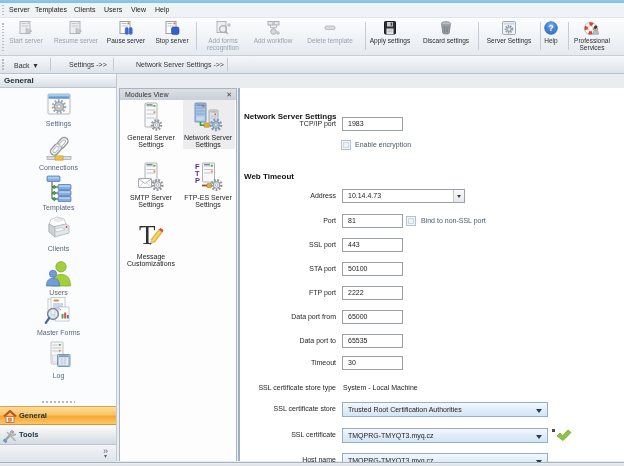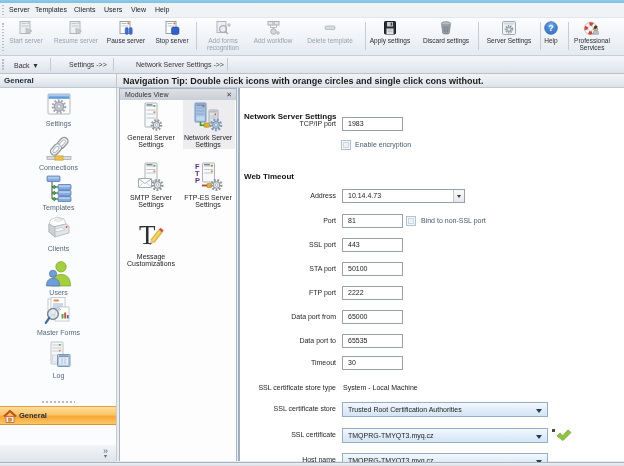--- a/index.html
+++ b/index.html
@@ -220,21 +220,20 @@
   <div id="crumbbar" class="abs">
       <div class="vgrip" style="left:2px;top:3px;height:12px;"></div>
     <span class="crumb" style="left:14px">Back&nbsp;&nbsp;<span style="font-size:8px">▾</span></span>
     <div class="csep" style="left:50px"></div>
     <span class="crumb" style="left:69px">Settings -&gt;&gt;</span>
     <div class="csep" style="left:113px"></div>
     <span class="crumb" style="left:136px">Network Server Settings -&gt;&gt;</span>
     <div class="csep" style="left:227px"></div>
   </div>
   <div id="genhdr" class="abs">General</div>
-  <div id="navtip" class="abs">Navigation Tip: Double click icons with orange circles and single click cons without.</div>
 
   <div id="sidebar" class="abs">
     <div class="sbitem" style="top:5px;">
       <svg width="26" height="23" viewBox="0 0 26 23">
           <rect x="2" y="1" width="22" height="20" rx="1" fill="#fdfdfe" stroke="#b3b8be"></rect>
           <rect x="2.6" y="1.6" width="20.8" height="4.2" fill="#5e9bd8"></rect>
           <rect x="2.6" y="1.6" width="20.8" height="1.8" fill="#a9ccec"></rect>
           <circle cx="13" cy="13.5" r="6" fill="none" stroke="#a4a8ae" stroke-width="2.6" stroke-dasharray="1.7 1.6"></circle>
           <circle cx="13" cy="13.5" r="4.6" fill="#c2c6ca" stroke="#8f939a" stroke-width="1"></circle>
           <circle cx="13" cy="13.5" r="1.7" fill="#f4f5f6" stroke="#8f939a" stroke-width="0.6"></circle>
@@ -327,20 +326,26 @@
             <rect x="13" y="14.5" width="9.5" height="1.4" fill="#6f94ba"></rect>
           </g>
         </svg>
       <div style="margin-top:2px">Log</div></div>
     <div id="sbgrip"></div>
     <div id="bar-general"><svg style="position:absolute;left:3px;top:3px" width="14" height="13" viewBox="0 0 14 13">
           <path d="M1 6.5 L7 1 L13 6.5" fill="none" stroke="#c05020" stroke-width="2.2" stroke-linejoin="round"></path>
           <path d="M3 6.5 h8 v6 h-8 Z" fill="#fdf6ec" stroke="#b86030" stroke-width="0.8"></path>
           <rect x="5.5" y="8" width="3" height="3.2" fill="#e8923a" stroke="#b86030" stroke-width="0.5"></rect>
         </svg>General</div>
+    <div id="bar-tools"><svg style="position:absolute;left:2px;top:2px" width="16" height="15" viewBox="0 0 16 15">
+          <path d="M3 12.5 L11 4" stroke="#9aa0a6" stroke-width="2.4" stroke-linecap="round"></path>
+          <path d="M10 2 a3 3 0 1 0 4 4 l-2.2 0.4 -1.6-1.6 Z" fill="#c8ccd1" stroke="#8e949a" stroke-width="0.7"></path>
+          <path d="M13 12.5 L5.5 4.5" stroke="#aab0b6" stroke-width="1.6" stroke-linecap="round"></path>
+          <path d="M2.5 11 l2.5 2.5 -1.8 1 -1.7-1.7 Z" fill="#6f9ed8" stroke="#4a72ab" stroke-width="0.6"></path>
+        </svg>Tools</div>
     <div id="bar-chev">
         <span style="position:absolute;right:8px;top:1px;font-size:9px">»</span>
         <span style="position:absolute;right:9px;top:7px;font-size:6px;">▾</span>
       </div>
   </div>
 
   <div id="modules" class="abs">
     <div id="modsel"></div>
     <div id="modhdr">Modules View</div>
     <div id="modx">✕</div>

